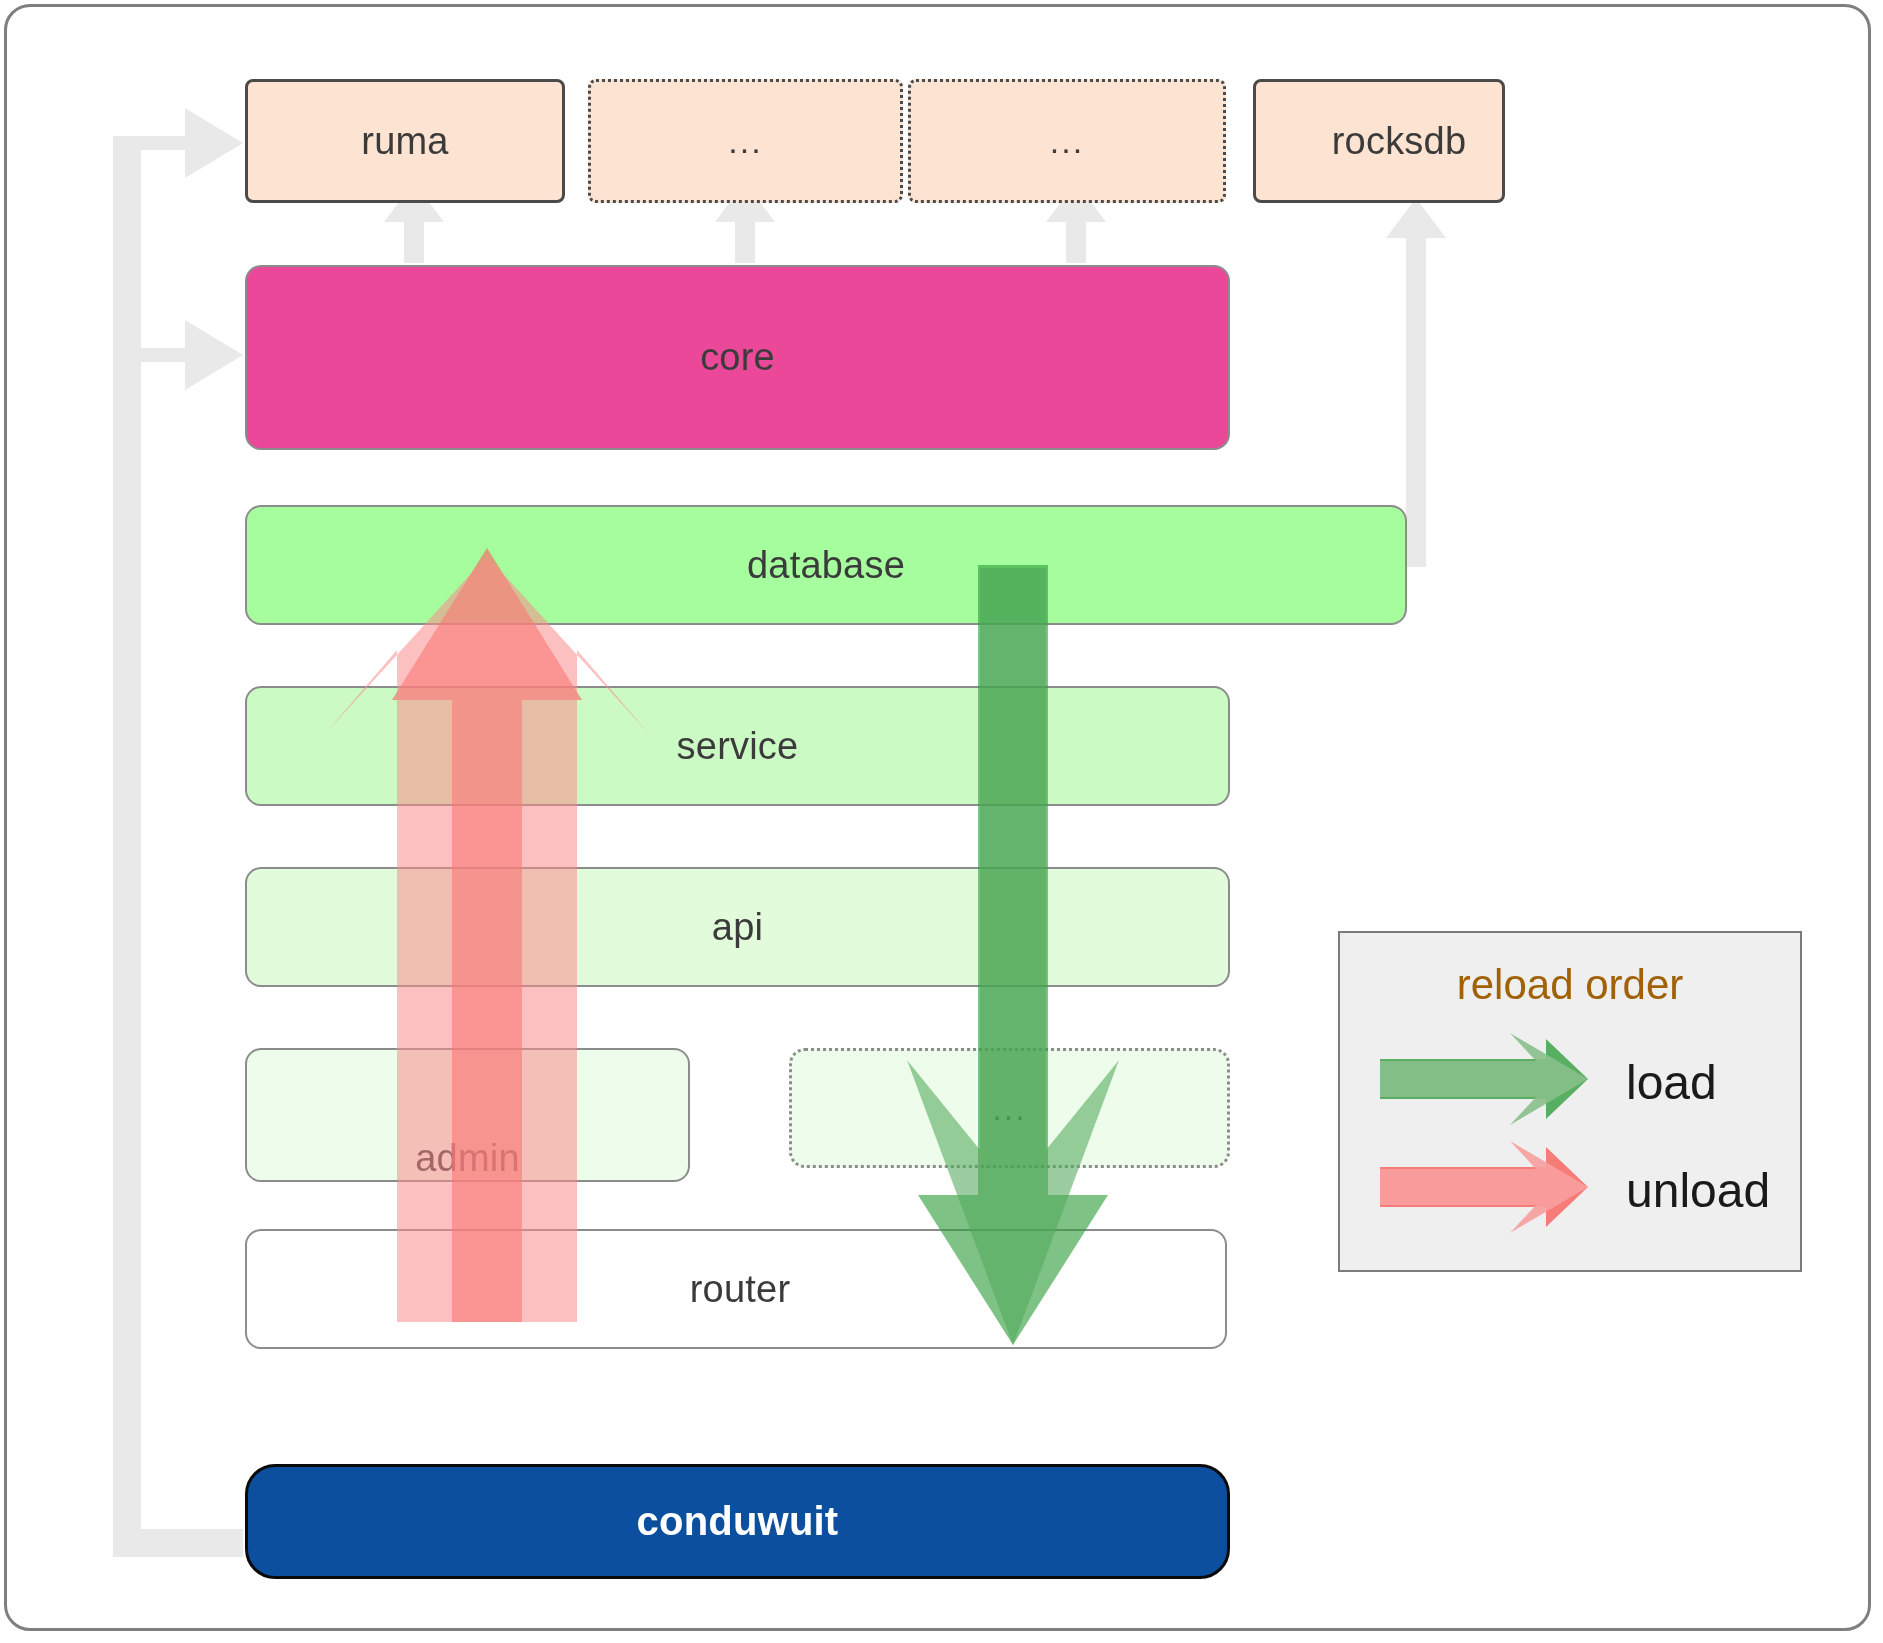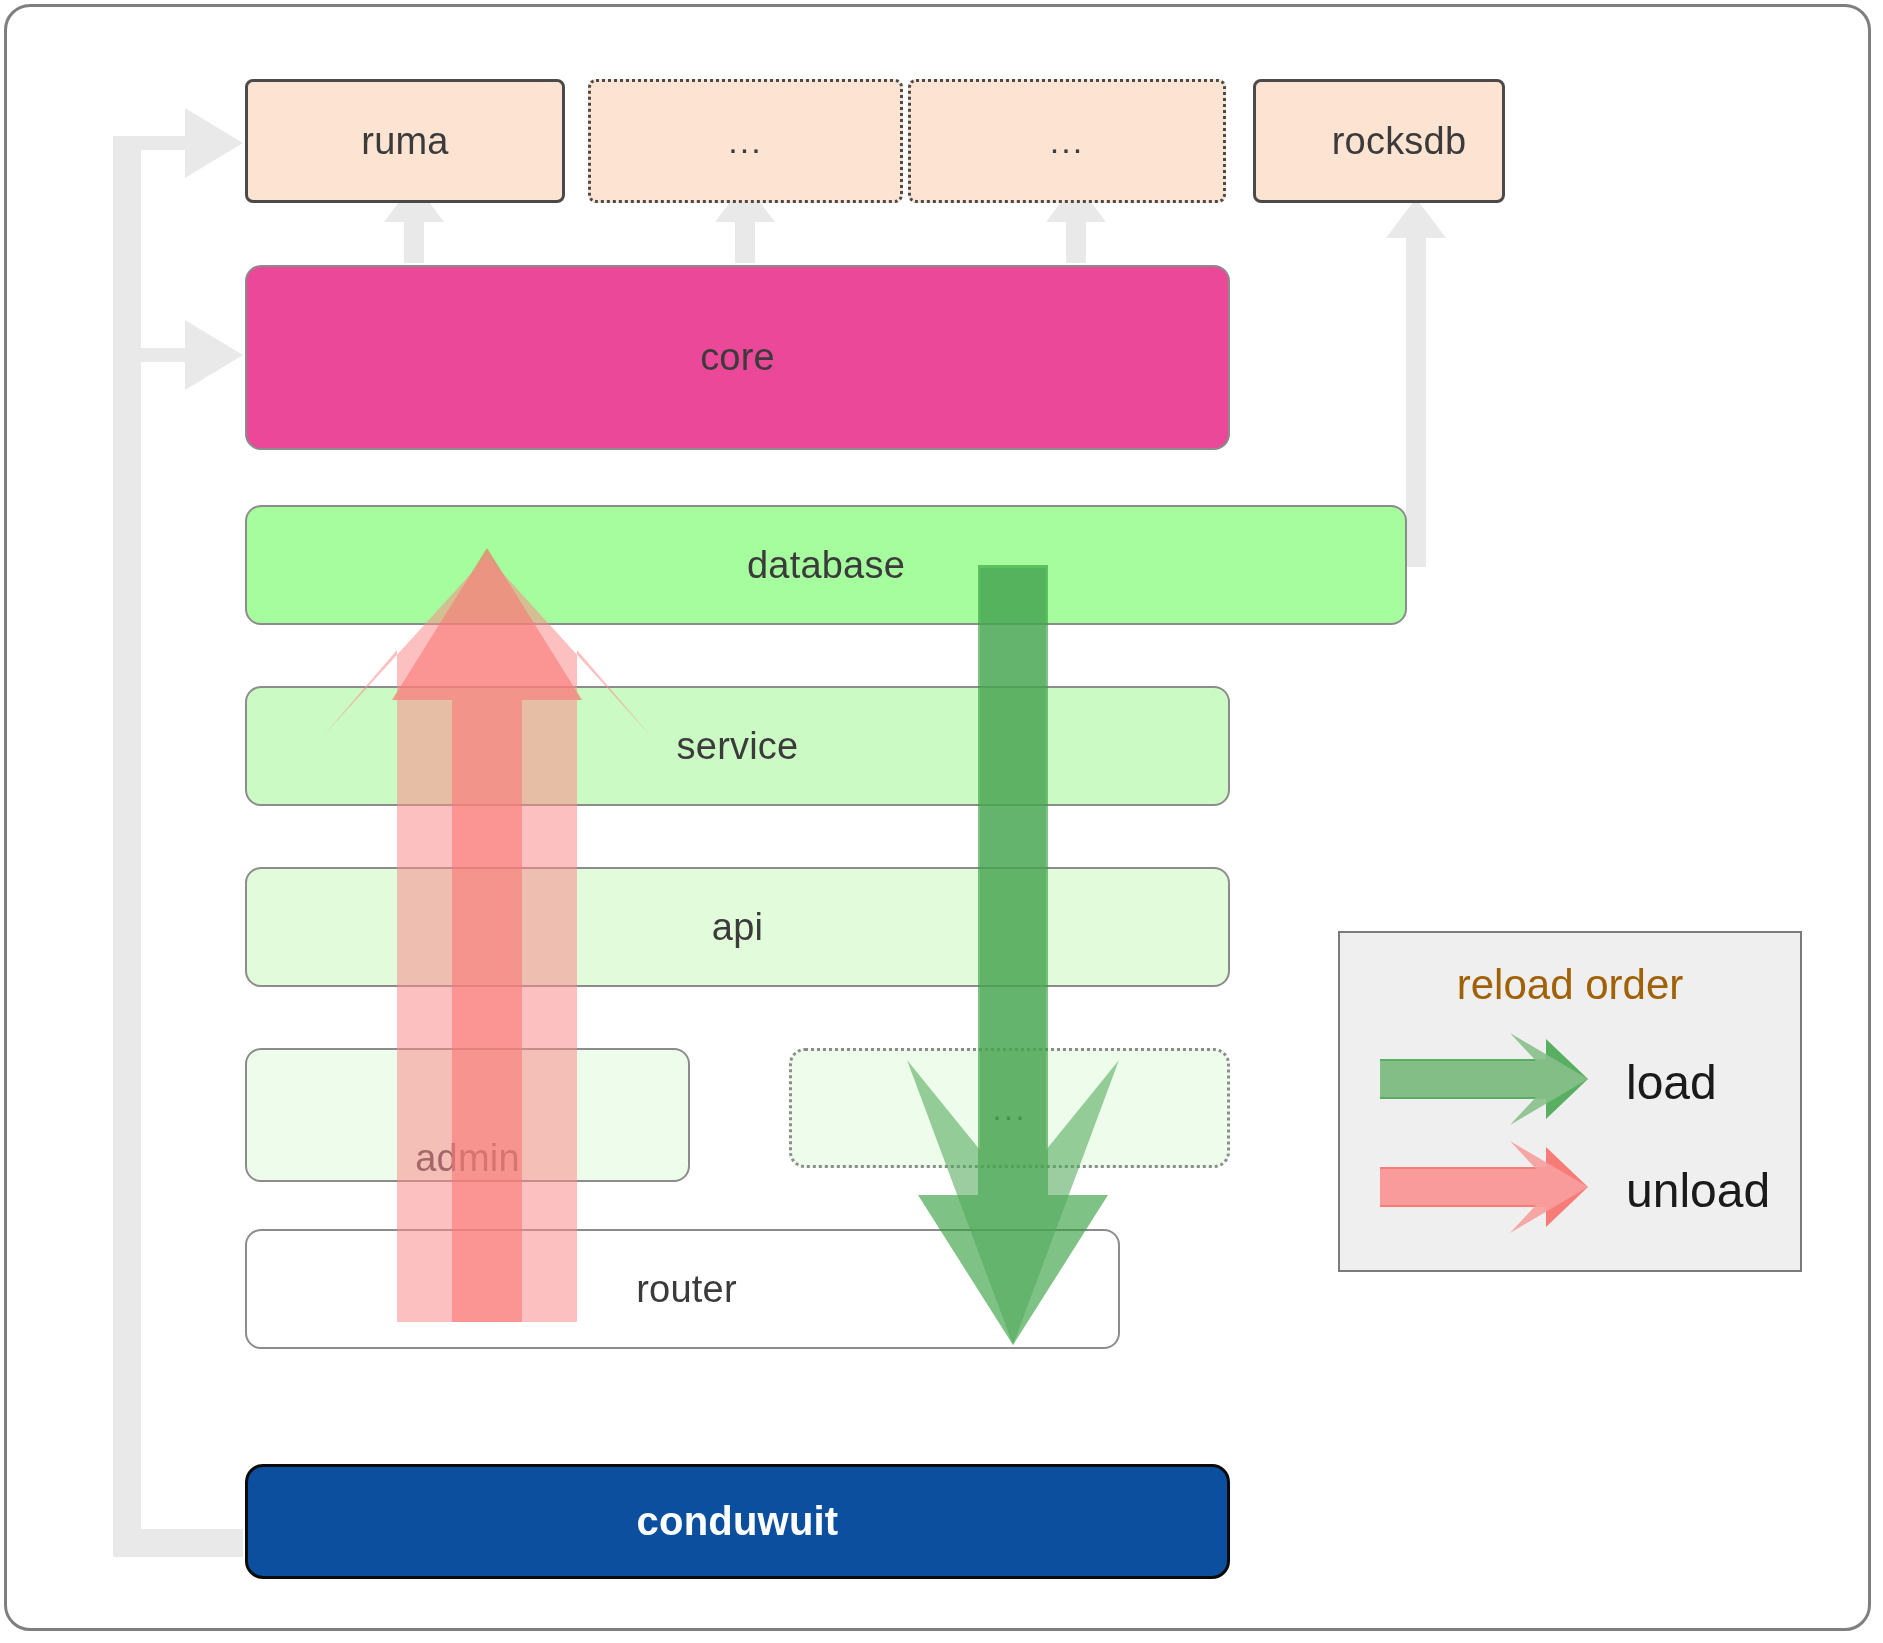--- a/index.html
+++ b/index.html
@@ -52,21 +52,21 @@
   .core-box   { background: #ec4899; }
   .db-box     { background: #a6fd9d; }
   .svc-box    { background: #ccfac4; }
   .api-box    { background: #e1fbdb; }
   .admin-box  { background: #eefdeb; }
   .dots-box   { background: #eefdeb; }
   .router-box { background: #ffffff; }
   .root-box {
     background: #0b4f9e;
     border: 3px solid #0a0a0a;
-    border-radius: 18px;
+    border-radius: 30px;
     color: #ffffff;
     font-size: 40px;
     font-weight: bold;
   }
   .dots-label { letter-spacing: 2px; font-size: 34px; }
 
   #legend {
     position: absolute;
     left: 1338px;
     top: 931px;
@@ -175,21 +175,21 @@
   </div>
 
   <div class="node layer admin-box" style="left:245px; top:1048px; width:445px; height:134px;align-items:flex-end;">
     <span>admin</span>
   </div>
 
   <div class="node layer dotted dots-box" style="left:789px; top:1048px; width:441px; height:120px;">
     <span class="dots-label">...</span>
   </div>
 
-  <div class="node layer router-box" style="left:245px; top:1229px; width:875px; height:120px;padding-left:8px;">
+  <div class="node layer router-box" style="left:245px; top:1229px; width:982px; height:120px;padding-left:8px;">
     <span>router</span>
   </div>
 
   <div class="node root-box" style="left:245px; top:1464px; width:985px; height:115px;">
     <span>conduwuit</span>
   </div>
 
   <svg class="ov" viewBox="0 0 1883 1643">
 
     <g opacity="0.62">

